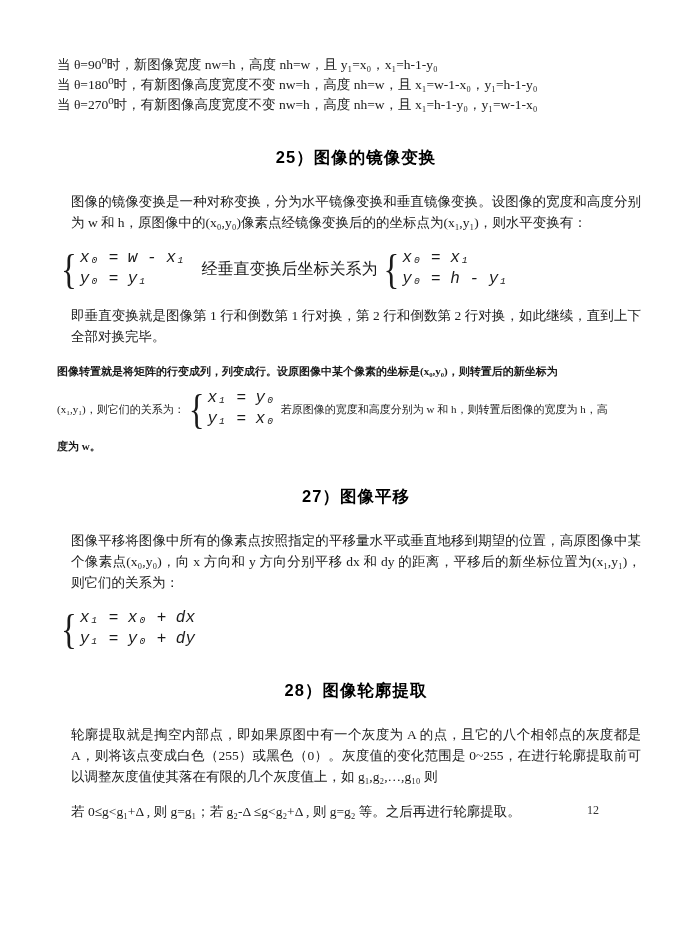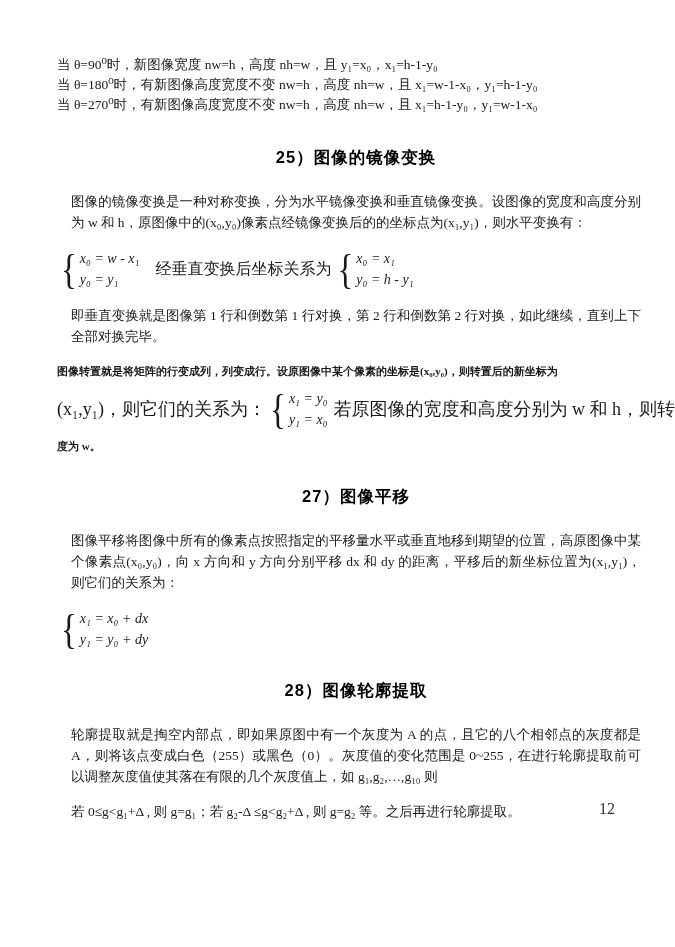--- a/index.html
+++ b/index.html
@@ -68,41 +68,41 @@
     transform: scaleY(1.25);
     transform-origin: center;
     margin-right: 3px;
     color: #1a1a1a;
   }
   .flines {
     display: flex;
     flex-direction: column;
   }
   .fline {
-    font-family: Liberation Serif, serif;
+    font-family: Liberation Mono, monospace;
     font-style: italic;
-    font-size: 14px;
+    font-size: 16px;
     line-height: 21px;
     white-space: nowrap;
   }
   .fmid {
     font-size: 16px;
     margin: 0 2px 0 16px;
     white-space: nowrap;
   }
   .fpre, .fpost {
-    font-size: 18px;
+    font-size: 11px;
     white-space: nowrap;
   }
   .fpost { margin-left: 6px; }
   .page-number {
     position: absolute;
-    right: 60px;
+    right: 76px;
     bottom: 52px;
-    font-size: 16px;
+    font-size: 12px;
     color: #333333;
     margin-left: 8px;
   }
 </style>
 </head>
 <body>
 
 <div class="page">
 
   <div class="intro">

